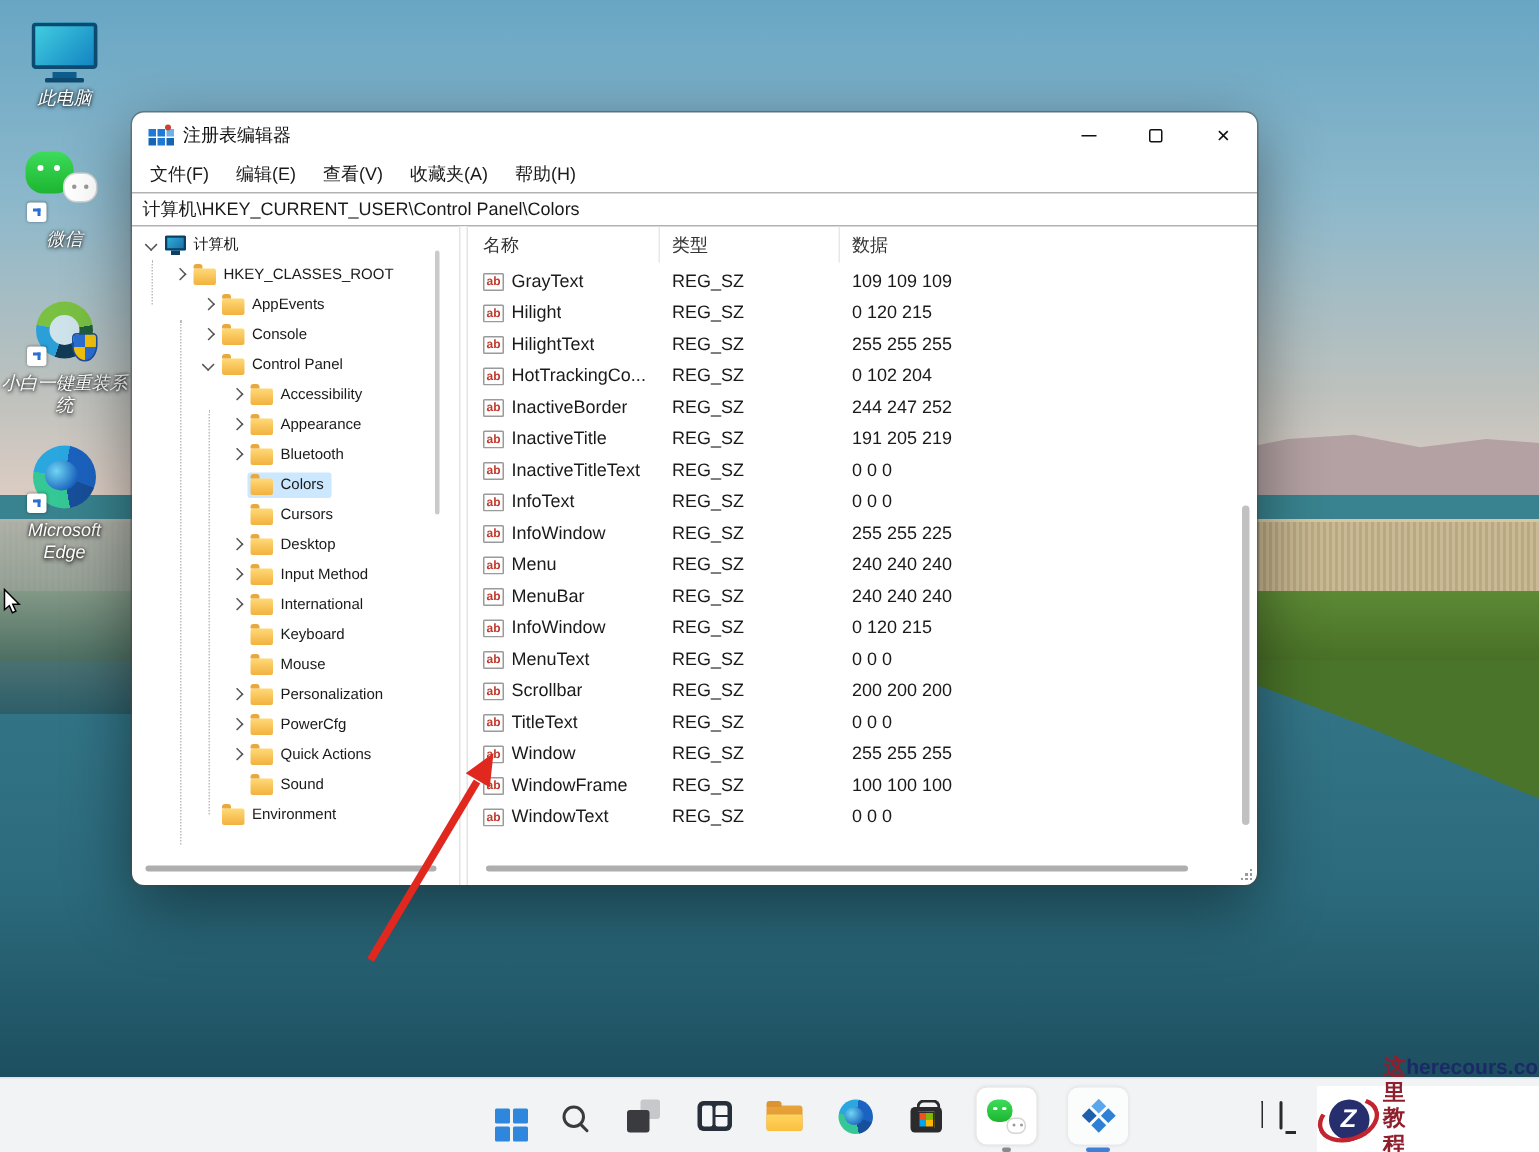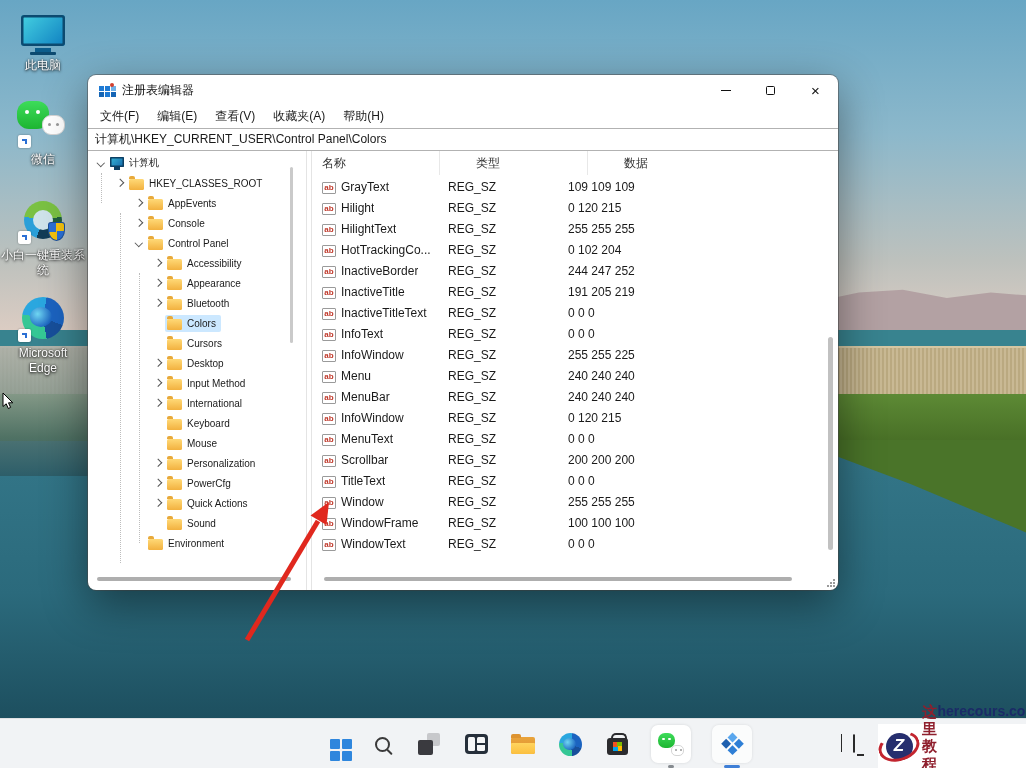--- a/index.html
+++ b/index.html
@@ -21,21 +21,21 @@
     clip-path:polygon(0 0,100% 0,100% 88%,45% 42%,0 8%); }
   .deep-water { left:0; top:441px; width:1026px; height:277px;
     background:linear-gradient(180deg,#347789 0%,#2b6a7c 55%,#1d4f5f 100%); }
   .left-mute { left:0; top:346px; width:96px; height:130px; opacity:.85;
     background:linear-gradient(180deg,#aab0ac 0%,#8d9d97 35%,#51726f 70%,#2c5a64 100%); }
 
   
   .dcol { position:absolute; left:4px; top:0; width:78px; }
   .ditem { position:absolute; left:0; width:78px; display:flex; flex-direction:column; align-items:center; }
   .dlabel { margin-top:4px; font-size:12px; color:#fff; text-align:center; line-height:1.25;
-    text-shadow:0 1px 3px rgba(0,0,0,.9),0 0 2px rgba(0,0,0,.6); }
+    text-shadow:0 1px 3px rgba(0,0,0,.9),0 0 2px rgba(0,0,0,.6);font-style:italic; }
   .dicon { position:relative; width:54px; height:48px; display:grid; place-items:center; }
   .badge { position:absolute; left:2px; bottom:0; width:13px; height:13px; background:#fff;
     border-radius:2px; box-shadow:0 0 2px rgba(0,0,0,.4); display:grid; place-items:center; }
   .badge i { display:block; width:5px; height:5px; border-top:2px solid #2a6fd4; border-right:2px solid #2a6fd4; }
   .pcmon { position:relative; width:44px; height:31px; border-radius:3px;
     background:linear-gradient(135deg,#45d2e2,#0f7fc0); box-shadow:inset 0 0 0 2.5px #0c4a70; }
   .pcmon::after { content:""; position:absolute; left:14px; bottom:-6px; width:16px; height:4px; background:#0c5d8c; }
   .pcmon::before { content:""; position:absolute; left:9px; bottom:-9px; width:26px; height:3px; background:#0c4a70; border-radius:1px; }
   .wxbig { position:relative; width:52px; height:46px; }
   .wxbig .g { position:absolute; left:0; top:0; width:32px; height:28px; border-radius:12px;
@@ -99,21 +99,21 @@
   .computer-ic::after { content:""; position:absolute; left:4px; bottom:-3px; width:6px; height:3px; background:#0d3f63; }
   .guide { position:absolute; width:0; border-left:1px dotted #bdbdbd; z-index:1; }
   .tree-vscroll { position:absolute; right:13px; top:16px; width:3px; height:176px; background:#cacaca; border-radius:2px; }
   .tree-hscroll { position:absolute; left:9px; bottom:9px; width:194px; height:4px; background:#aeaeae; border-radius:2px; }
 
   
   .split { width:6px; border-left:1px solid #e4e4e4; border-right:1px solid #e4e4e4; background:#fff; }
 
   
   .list-pane { flex:1; position:relative; overflow:hidden; }
-  .lheader { height:24px; display:grid; grid-template-columns:118px 120px 1fr; padding-left:10px; align-items:stretch;gap:28px; }
+  .lheader { height:24px; display:grid; grid-template-columns:118px 120px 1fr; padding-left:10px; align-items:stretch; }
   .hcell { display:flex; align-items:center; font-size:12px; color:#333; }
   .hcell.c2,.hcell.c3 { padding-left:8px; }
   .hcell.c1,.hcell.c2 { border-right:1px solid #e8e8e8; }
   .lrows { position:absolute; left:0; right:14px; top:25px; }
   .lrow { height:21px; display:grid; grid-template-columns:118px 120px 1fr; padding-left:10px; align-items:center;
     font-size:12px; color:#1a1a1a; }
   .cell2,.cell3 { padding-left:8px; }
   .namecell { display:flex; align-items:flex-end; gap:5px; overflow:hidden; }
   .namecell .txt { overflow:hidden; text-overflow:ellipsis; white-space:nowrap; }
   .ab { flex:none; width:14px; height:12px; border:1px solid #9a9a9a; border-radius:1px; background:#fff;

